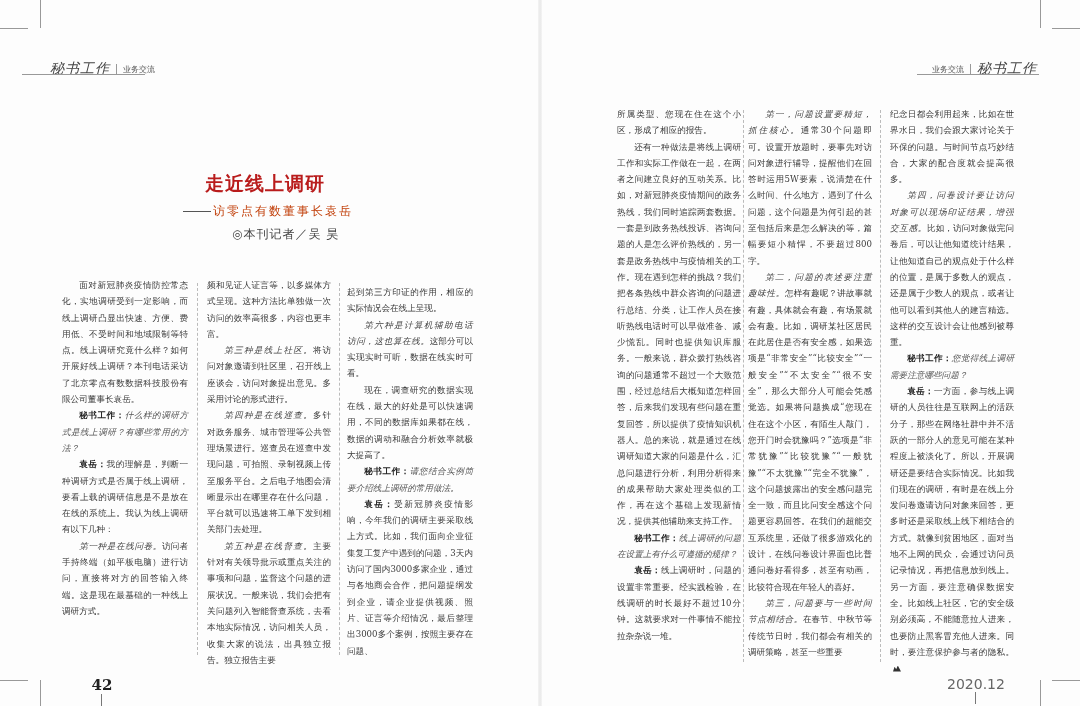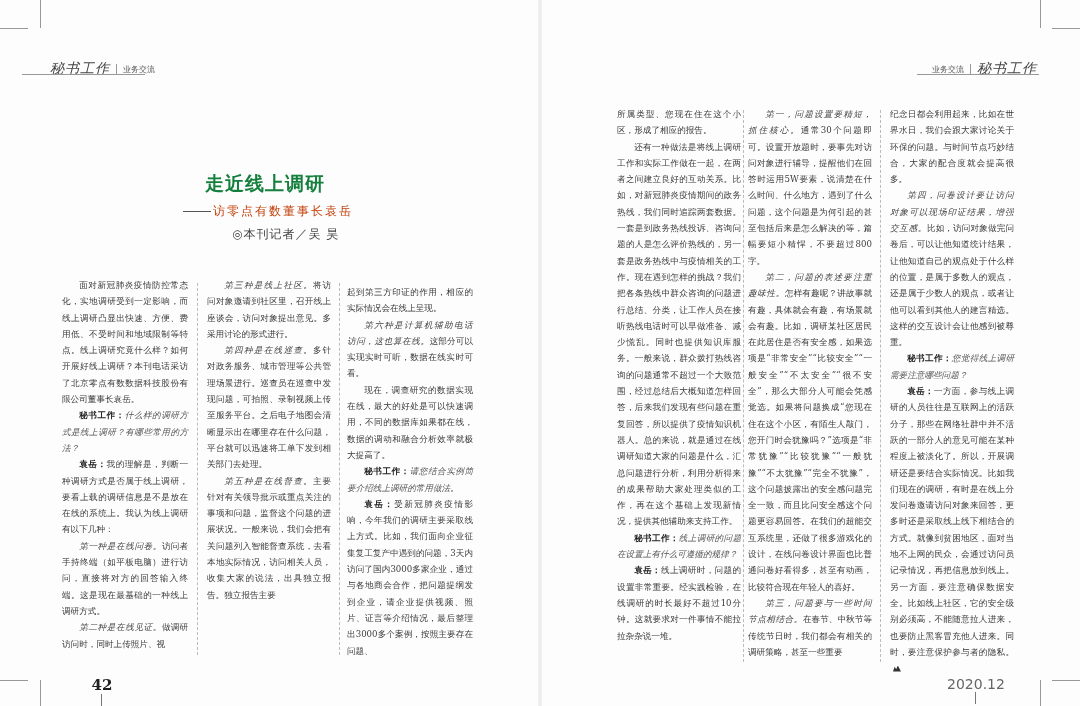--- a/index.html
+++ b/index.html
@@ -8,21 +8,21 @@
   .spread { position:absolute; left:0; top:0; width:1080px; height:706px; background:#fdfdfd; }
   .gutter { position:absolute; left:538px; top:0; width:4px; height:706px;
             background:linear-gradient(90deg,#f4f4f4,#e9e9e9,#f4f4f4); }
   .crop { position:absolute; border-color:#999; border-style:solid; border-width:0; }
   .hdr { position:absolute; top:62px; height:14px; display:flex; align-items:center;
          font-size:8px; color:#555; font-family:"DejaVu Sans", sans-serif; }
   .hdr .logo { font-family:Liberation Serif, serif; font-style:italic; font-size:14px; color:#444; letter-spacing:1px;text-align:right; }
   .hdr .sep { width:1px; height:11px; background:#999; margin:0 6px; }
   .hdr-line { position:absolute; top:74px; height:1px; background:#999; }
   .title { position:absolute; left:205px; top:171px; font-family:"DejaVu Sans", sans-serif;
-           font-weight:bold; font-size:19px; color:#15803d; letter-spacing:1px; }
+           font-weight:bold; font-size:19px; color:#b91c1c; letter-spacing:1px; }
   .subtitle { position:absolute; left:183px; top:203px; font-size:12px; color:#c2410c; letter-spacing:2px; }
   .subtitle .dash { display:inline-block; width:28px; height:1px; background:#555; vertical-align:middle; margin-right:2px; }
   .byline { position:absolute; left:232px; top:226px; font-size:12px; color:#444; letter-spacing:1px; }
   .col { position:absolute; font-size:8.6px; line-height:16.3px; color:#3a3a3a; text-align:justify; }
   .col p { margin:0; text-indent:2em; }
   .col p.cont { text-indent:0; }
   .col .q { font-family:"DejaVu Sans", sans-serif; font-weight:bold; color:#222; }
   .col .qi { font-style:italic; color:#555; }
   .col .lead { color:#444; letter-spacing:0.5px; }
   .vrule { position:absolute; width:0; border-left:1px dashed #bbb; }
@@ -65,24 +65,24 @@
   <div class="subtitle">
     <span class="dash"></span><span>访零点有数董事长袁岳</span>
   </div>
   <div class="byline">◎本刊记者／吴 昊</div>
 
   <div class="col" id="lc0" style="left:62px;top:277px;width:126px;">
       <p>面对新冠肺炎疫情防控常态化，实地调研受到一定影响，而线上调研凸显出快速、方便、费用低、不受时间和地域限制等特点。线上调研究竟什么样？如何开展好线上调研？本刊电话采访了北京零点有数数据科技股份有限公司董事长袁岳。</p>
       <p><span class="q">秘书工作：</span><span class="qi">什么样的调研方式是线上调研？有哪些常用的方法？</span></p>
       <p><span class="q">袁岳：</span><span>我的理解是，判断一种调研方式是否属于线上调研，要看上载的调研信息是不是放在在线的系统上。我认为线上调研有以下几种：</span></p>
       <p><span class="lead qi">第一种是在线问卷。</span><span>访问者手持终端（如平板电脑）进行访问，直接将对方的回答输入终端。这是现在最基础的一种线上调研方式。</span></p>
-      <p><span class="lead qi">第二种是在线见证。</span><span>做调研访问时，同时上传照片、视</span></p>
     </div>
   <div class="vrule" style="left:197px;top:283px;height:372px;"></div>
   <div class="col" id="lc1" style="left:207px;top:277px;width:124px;">
+      <p class="cont">频和见证人证言等，以多媒体方式呈现。这种方法比单独做一次访问的效率高很多，内容也更丰富。</p>
       <p><span class="lead qi">第三种是线上社区。</span><span>将访问对象邀请到社区里，召开线上座谈会，访问对象提出意见。多采用讨论的形式进行。</span></p>
       <p><span class="lead qi">第四种是在线巡查。</span><span>多针对政务服务、城市管理等公共管理场景进行。巡查员在巡查中发现问题，可拍照、录制视频上传至服务平台。之后电子地图会清晰显示出在哪里存在什么问题，平台就可以迅速将工单下发到相关部门去处理。</span></p>
       <p><span class="lead qi">第五种是在线督查。</span><span>主要针对有关领导批示或重点关注的事项和问题，监督这个问题的进展状况。一般来说，我们会把有关问题列入智能督查系统，去看本地实际情况，访问相关人员，收集大家的说法，出具独立报告。独立报告主要</span></p>
     </div>
   <div class="vrule" style="left:339px;top:283px;height:372px;"></div>
   <div class="col" id="lc2" style="left:347px;top:284px;width:126px;">
       <p class="cont">起到第三方印证的作用，相应的实际情况会在线上呈现。</p>
       <p><span class="lead qi">第六种是计算机辅助电话访问，这也算在线。</span><span>这部分可以实现实时可听，数据在线实时可看。</span></p>
       <p>现在，调查研究的数据实现在线，最大的好处是可以快速调用，不同的数据库如果都在线，数据的调动和融合分析效率就极大提高了。</p>
       <p><span class="q">秘书工作：</span><span class="qi">请您结合实例简要介绍线上调研的常用做法。</span></p>

